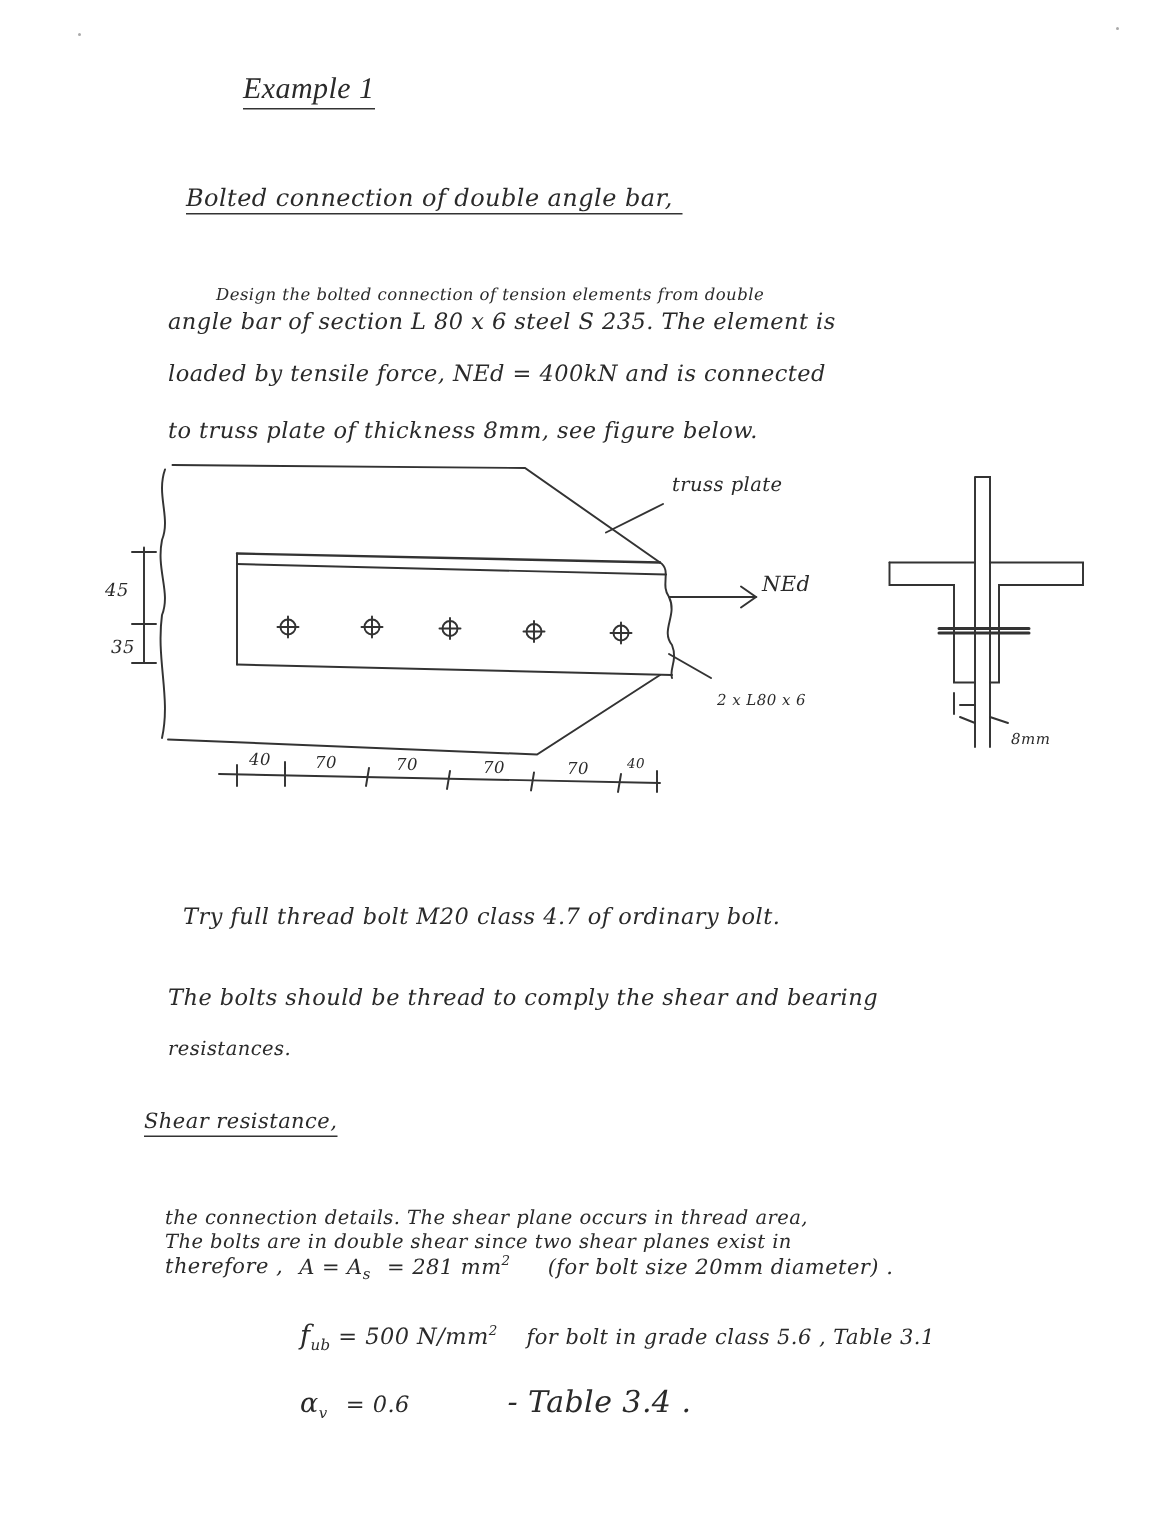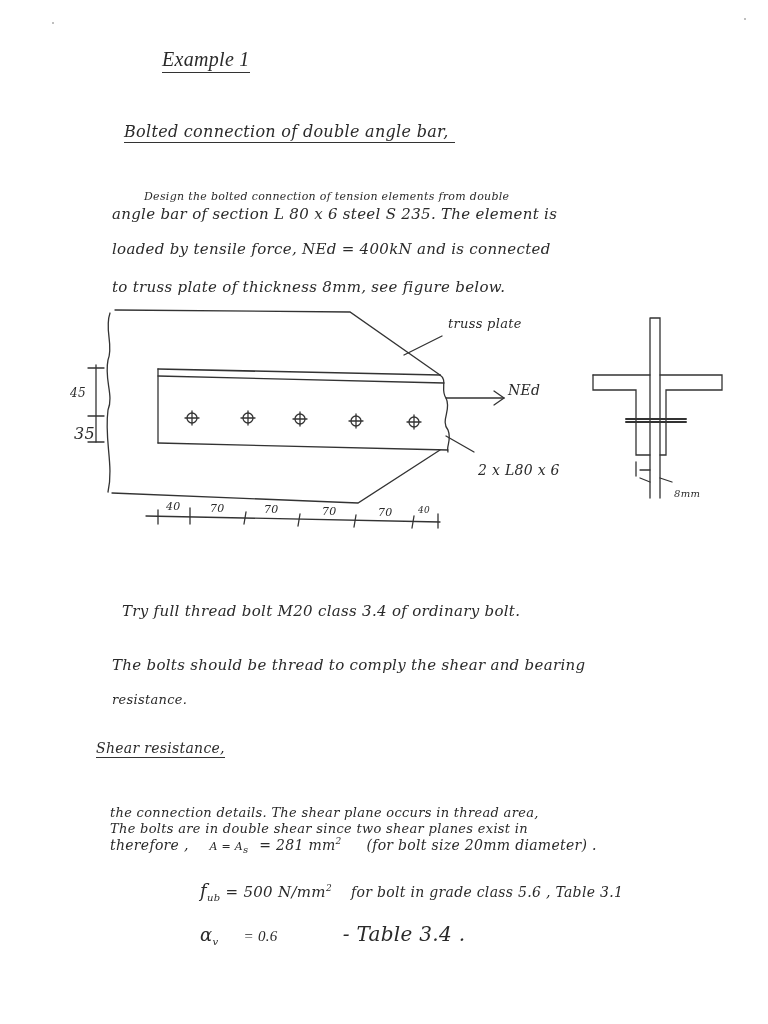--- a/index.html
+++ b/index.html
@@ -75,51 +75,51 @@
       <path d="M593 375 L593 390 L636 390 L636 455 L650 455"></path>
       <path d="M626 419 L686 419 M626 422 L686 422" stroke-width="2"></path>
       <path d="M640 470 L650 470 M660 478 L672 482 M640 478 L650 482"></path>
       <path d="M636 462 L636 476"></path>
     </g>
   </g>
 </svg>
 
 <div class="hw" style="left:448px;top:316px;font-size:13px;">truss plate</div>
 <div class="hw" style="left:508px;top:382px;font-size:14px;">NEd</div>
-<div class="hw" style="left:478px;top:462px;font-size:14px;">2 x L80 x 6</div>
+<div class="hw" style="left:478px;top:462px;font-size:10px;">2 x L80 x 6</div>
 <div class="hw" style="left:674px;top:488px;font-size:10px;">8mm</div>
 
 <div class="hw" style="left:70px;top:386px;font-size:12px;">45</div>
-<div class="hw" style="left:74px;top:424px;font-size:16px;">35</div>
+<div class="hw" style="left:74px;top:424px;font-size:12px;">35</div>
 
 <div class="hw" style="left:166px;top:500px;font-size:11px;">40</div>
 <div class="hw" style="left:210px;top:502px;font-size:11px;">70</div>
 <div class="hw" style="left:264px;top:503px;font-size:11px;">70</div>
 <div class="hw" style="left:322px;top:505px;font-size:11px;">70</div>
 <div class="hw" style="left:378px;top:506px;font-size:11px;">70</div>
 <div class="hw" style="left:418px;top:505px;font-size:9px;">40</div>
 
-<div class="hw" style="left:122px;top:602px;">Try full thread bolt M20 class 3.4 of ordinary bolt.</div>
+<div class="hw" style="left:122px;top:602px;">Try full thread bolt M20 class 4.7 of ordinary bolt.</div>
 <div class="hw" style="left:112px;top:656px;">The bolts should be thread to comply the shear and bearing</div>
-<div class="hw" style="left:112px;top:692px;font-size:13px;">resistance.</div>
+<div class="hw" style="left:112px;top:692px;font-size:13px;">resistances.</div>
 
 <div class="hw ul" style="left:96px;top:740px;font-size:14px;">Shear resistance,</div>
 <div class="hw" style="left:110px;top:821px;font-size:13px;">The bolts are in double shear since two shear planes exist in</div>
 <div class="hw" style="left:110px;top:805px;font-size:13px;">the connection details. The shear plane occurs in thread area,</div>
 
 <div class="hw" style="left:110px;top:836px;font-size:14px;">
   <span>therefore ,</span>
-  <span style="font-size:11px;margin-left:16px;">A = A</span><span class="sub">s</span>
+  <span style="font-size:14px;margin-left:6px;">A = A</span><span class="sub">s</span>
   <span style="margin-left:6px;">= 281 mm</span><span class="sup">2</span>
   <span style="margin-left:20px;">(for bolt size 20mm diameter) .</span>
 </div>
 
 <div class="hw" style="left:200px;top:880px;font-size:15px;">
   <span style="font-size:18px;">f</span><span class="sub">ub</span>
   <span>= 500 N/mm</span><span class="sup">2</span>
   <span style="margin-left:14px;font-size:14px;">for bolt in grade class 5.6 , Table 3.1</span>
 </div>
 
 <div class="hw" style="left:200px;top:922px;font-size:15px;">
   <span style="font-size:18px;">α</span><span class="sub">v</span>
-  <span style="margin-left:20px;font-family:Liberation Serif, serif;">= 0.6</span>
+  <span style="margin-left:7px;">= 0.6</span>
   <span style="margin-left:60px;font-size:20px;">- Table 3.4 .</span>
 </div>
 
 </body></html>

